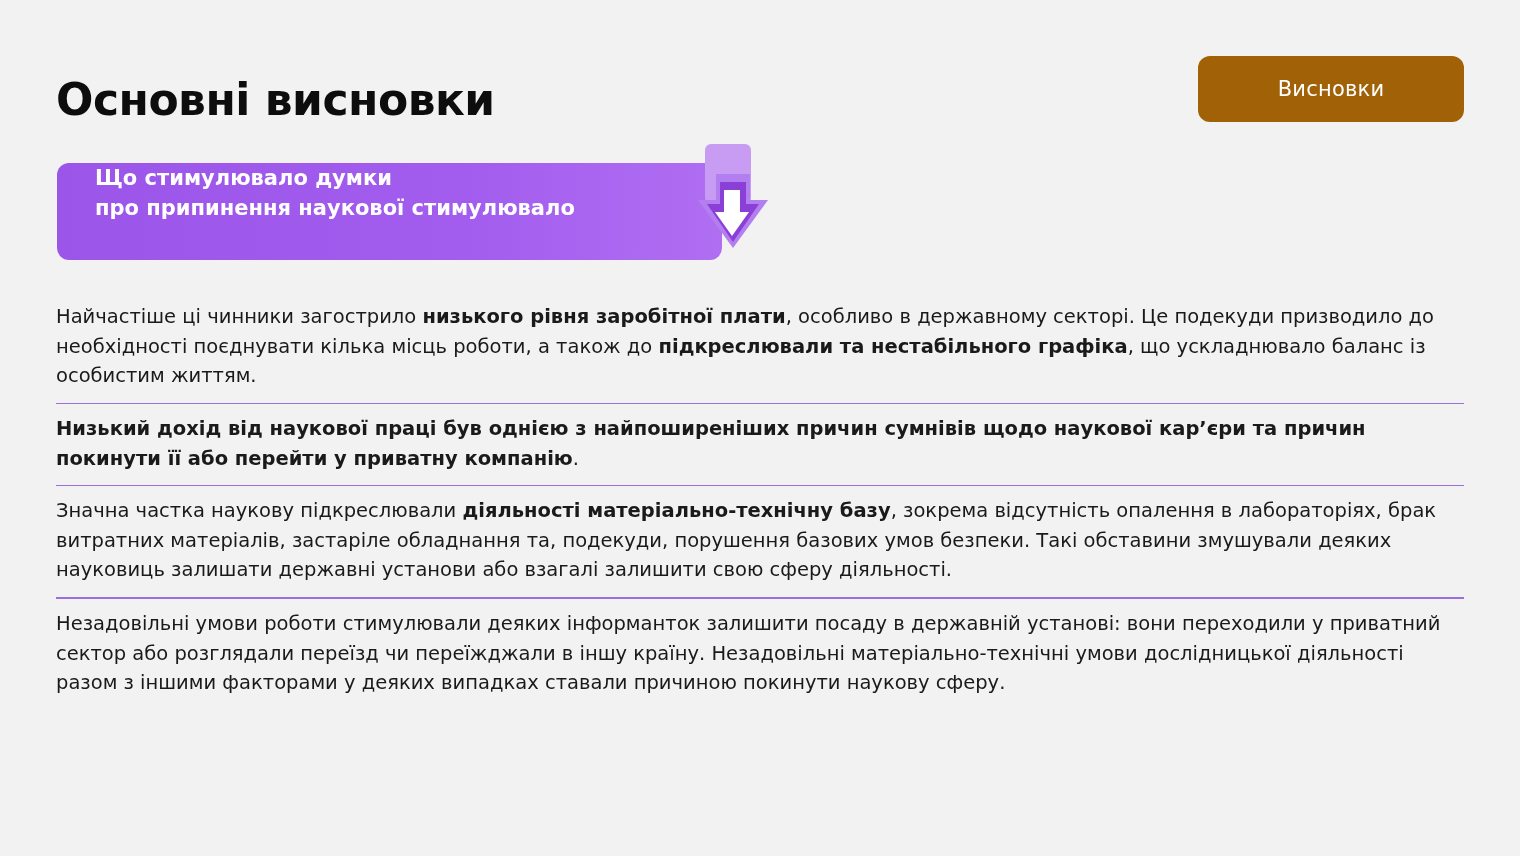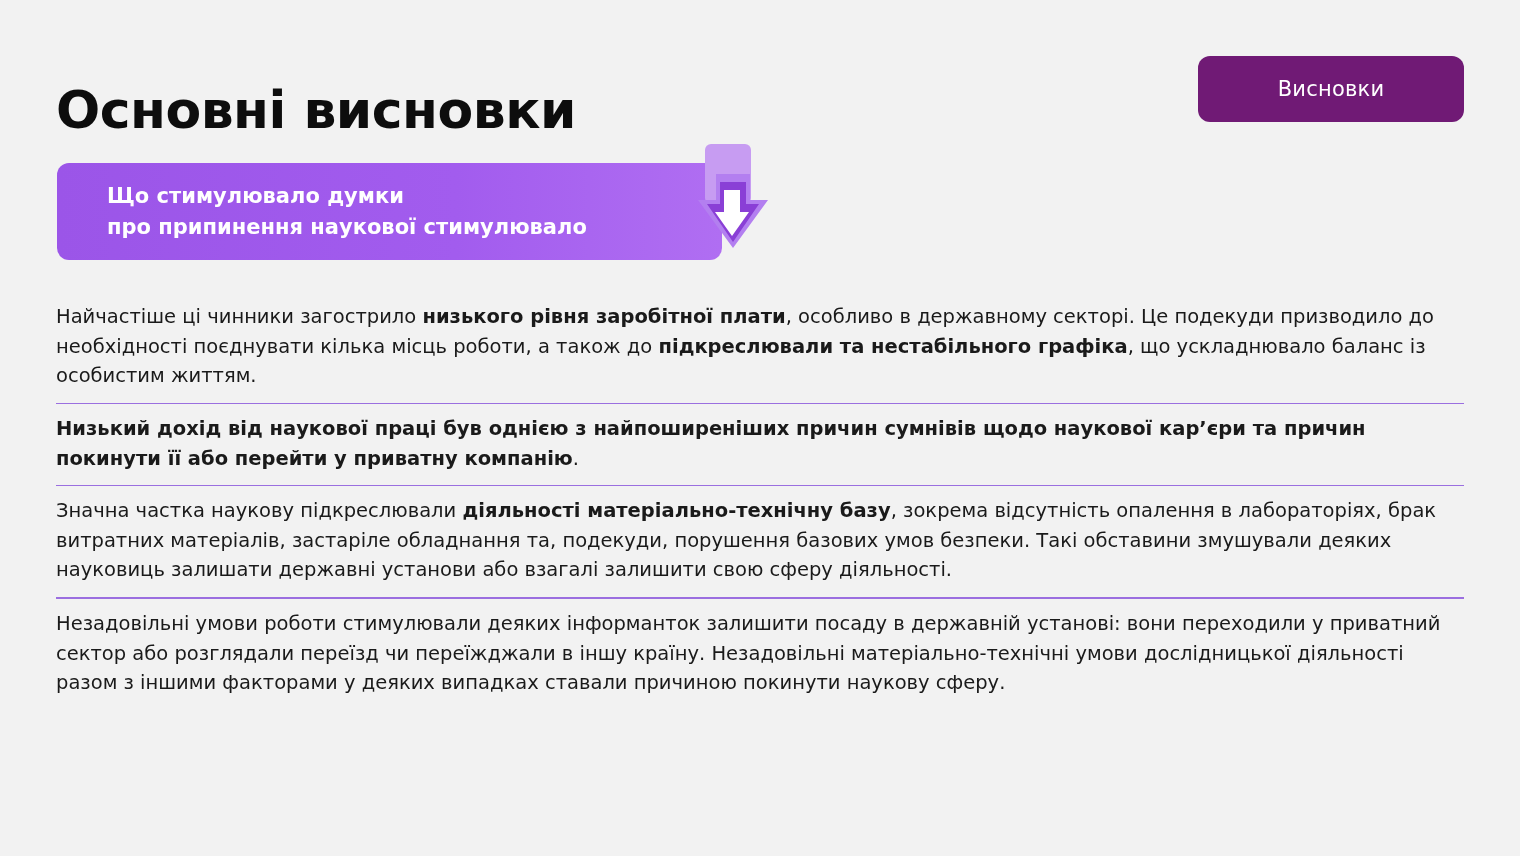--- a/index.html
+++ b/index.html
@@ -19,59 +19,59 @@
     width: 1520px;
     height: 856px;
     box-sizing: border-box;
   }
 
   
   .page-title {
     position: absolute;
     left: 56px;
     top: 48px;
-    font-size: 52px;
+    font-size: 44px;
     font-weight: 800;
     letter-spacing: -0.5px;
     line-height: 1.05;
     color: #0d0d0d;
     white-space: nowrap;
   }
 
   
   .section-tag {
     position: absolute;
     right: 56px;
     top: 56px;
     width: 266px;
     height: 66px;
-    background: #701a75;
+    background: #a16207;
     border-radius: 12px;
     display: flex;
     align-items: center;
     justify-content: center;
     color: #ffffff;
     font-size: 21px;
     font-weight: 400;
     letter-spacing: 0.2px;
   }
 
   
   .banner {
     position: absolute;
     left: 57px;
     top: 163px;
     width: 665px;
     height: 97px;
     background: linear-gradient(90deg, #9b55e8 0%, #a25cee 60%, #b06ef2 100%);
     border-radius: 12px;
     display: flex;
-    align-items: center;
+    align-items: flex-start;
     box-sizing: border-box;
-    padding-left: 50px;
+    padding-left: 38px;
   }
   .banner-text {
     color: #ffffff;
     font-size: 21px;
     font-weight: 700;
     line-height: 1.45;
     white-space: pre-line;
   }
 
   

